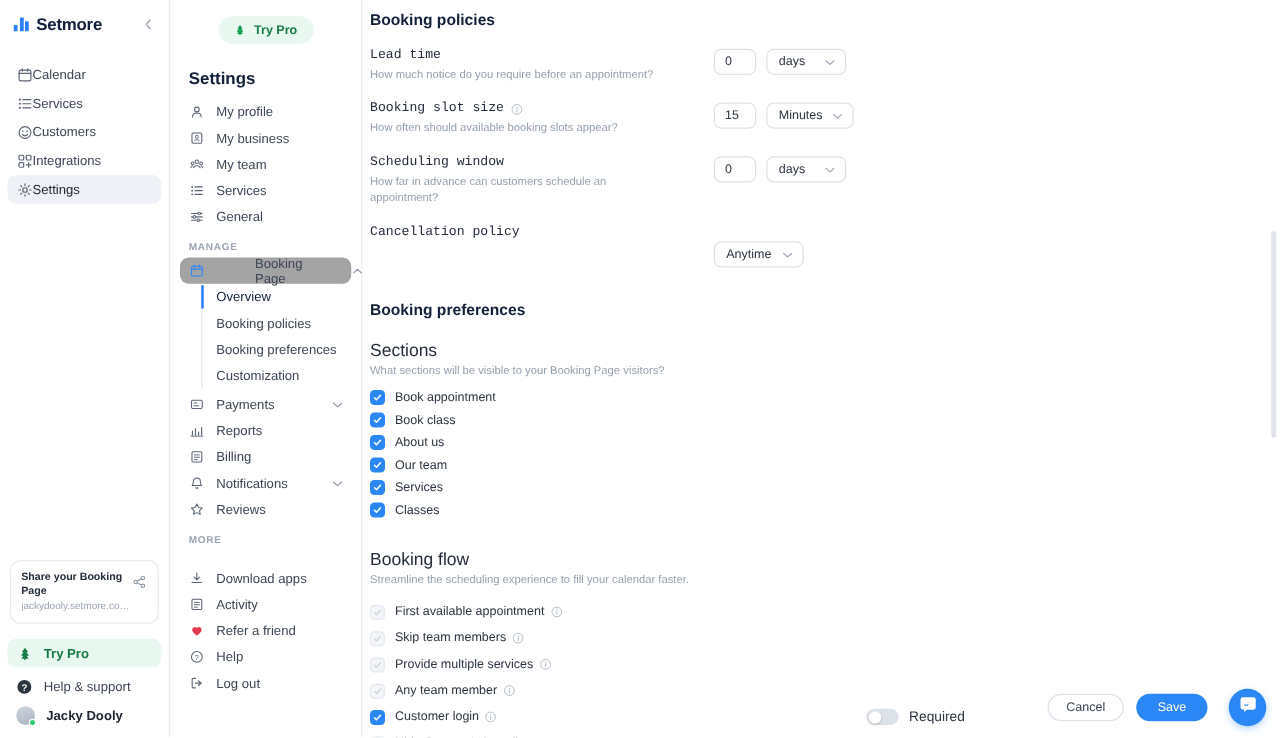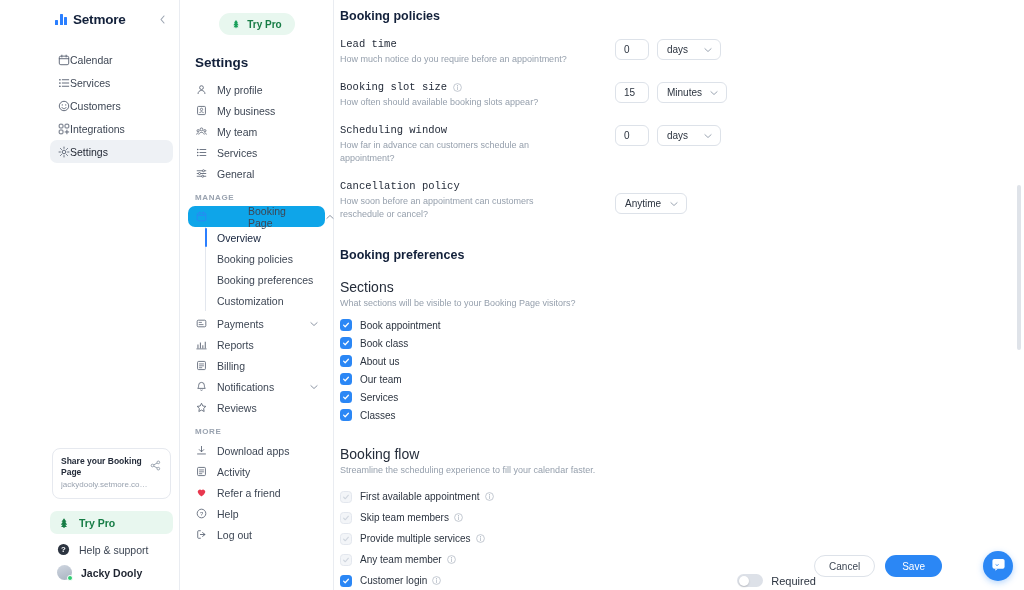--- a/index.html
+++ b/index.html
@@ -3,21 +3,21 @@
 <meta charset="utf-8">
 <style>
   * { box-sizing: border-box; margin: 0; padding: 0; }
   html, body {
     width: 1024px; height: 590px;
     font-family: "Liberation Sans", sans-serif;
     background: #ffffff;
     color: #1e2430;
     overflow: hidden;
   }
-  .app { display: flex; width: 1024px; height: 484px; position: relative; padding-left: 44px; }
+  .app { display: flex; width: 1024px; height: 484px; position: relative; }
 
   
   .leftnav {
     width: 136px; height: 590px;
     background: #ffffff;
     border-right: 1px solid #e9ecf1;
     display: flex; flex-direction: column;
     position: relative;
     flex: 0 0 136px;
   }
@@ -98,21 +98,21 @@
     gap: 5px; font-size: 10px; font-weight: bold; cursor: pointer;
   }
   .settings-title { font-size: 13.5px; font-weight: bold; margin: 20px 0 0 7px; color: #12203a; }
   .snav-list { margin-top: 9px; }
   .snav-item {
     display: flex; align-items: center; gap: 9px;
     height: 21px; padding: 0 7px; border-radius: 7px;
     font-size: 10.5px; color: #3d4654; cursor: pointer;
   }
   .snav-item.grp { justify-content: flex-start; }
-  .snav-item.active-grp { background: #0ea5e9; gap: 40px; }
+  .snav-item.active-grp { background: #a3a3a3; gap: 40px; }
   .snav-caret { margin-left: auto; color: #8b95a3; font-size: 8px; display:flex; }
   .snav-head {
     font-size: 8px; font-weight: bold; letter-spacing: .6px;
     color: #9aa3b0; margin: 9px 0 4px 7px;
   }
   .sub-list { margin-left: 17px; border-left: 1px solid #e3e7ee; padding-left: 0px; }
   .sub-item {
     font-size: 10.5px; color: #3d4654;
     height: 21px; display: flex; align-items: center;
     padding-left: 11px; cursor: pointer;
@@ -179,21 +179,21 @@
   .toggle .knob {
     position: absolute; top: 1.5px; left: 1.5px;
     width: 10px; height: 10px; border-radius: 50%; background: #fff;
     box-shadow: 0 1px 2px rgba(0,0,0,.18);
   }
   .toggle-label { font-size: 11px; color: #2c3440; }
   .tree-badge { width: 11px; height: 11px; display:inline-flex; color: #18a05a; }
 
   
   .footer {
-    position: absolute; right: 82px; bottom: 13px;
+    position: absolute; right: 58px; bottom: 13px;
     display: flex; align-items: center; gap: 10px;
   }
   .btn {
     height: 22px; border-radius: 11px; font-size: 10px;
     display: flex; align-items: center; justify-content: center;
     cursor: pointer; padding: 0 14px;
   }
   .btn-cancel { border: 1px solid #dde2e9; color: #3d4654; background: #fff; }
   .btn-save { background: #2b87f5; color: #fff; font-weight: normal; padding: 0 17px; }
 
@@ -483,21 +483,21 @@
           <svg width="11" height="11" viewBox="0 0 14 14">
               <path d="M7 1.6l1.7 3.5 3.8.5-2.8 2.7.7 3.8L7 10.3l-3.4 1.8.7-3.8L1.5 5.6l3.8-.5z" fill="none" stroke="currentColor" stroke-width="1.1" stroke-linejoin="round"></path>
             </svg>
         </span>
         <span>Reviews</span>
       </div>
     </div>
 
     <div class="snav-head">MORE</div>
 
-    <div class="snav-list" style="margin-top:4px">
+    <div class="snav-list" style="margin-top:16px">
       <div class="snav-item">
         <span class="nav-ico">
           <svg width="11" height="11" viewBox="0 0 14 14">
               <path d="M7 1.8v6.6M4.2 5.9L7 8.7l2.8-2.8" fill="none" stroke="currentColor" stroke-width="1.1" stroke-linecap="round" stroke-linejoin="round"></path>
               <path d="M2 11.4h10" stroke="currentColor" stroke-width="1.1" stroke-linecap="round"></path>
             </svg>
         </span>
         <span>Download apps</span>
       </div>
       <div class="snav-item">
@@ -608,21 +608,20 @@
             </span>
           </div>
         </div>
       </div>
 
       <div class="policy-row">
         <div class="policy-txt">
           <div class="policy-name">
             <span>Cancellation policy</span>
           </div>
-          <div class="policy-desc">How soon before an appointment can customers reschedule or cancel?</div>
         </div>
         <div class="policy-ctrl" style="margin-top:13px">
           <div class="select-field" style="min-width:72px">
             <span>Anytime</span>
             <span class="cv">
               <svg width="8" height="6" viewBox="0 0 9 6">
                   <path d="M1 1.5L4.5 4.7L8 1.5" fill="none" stroke="currentColor" stroke-width="1.1" stroke-linecap="round" stroke-linejoin="round"></path>
                 </svg>
             </span>
           </div>

